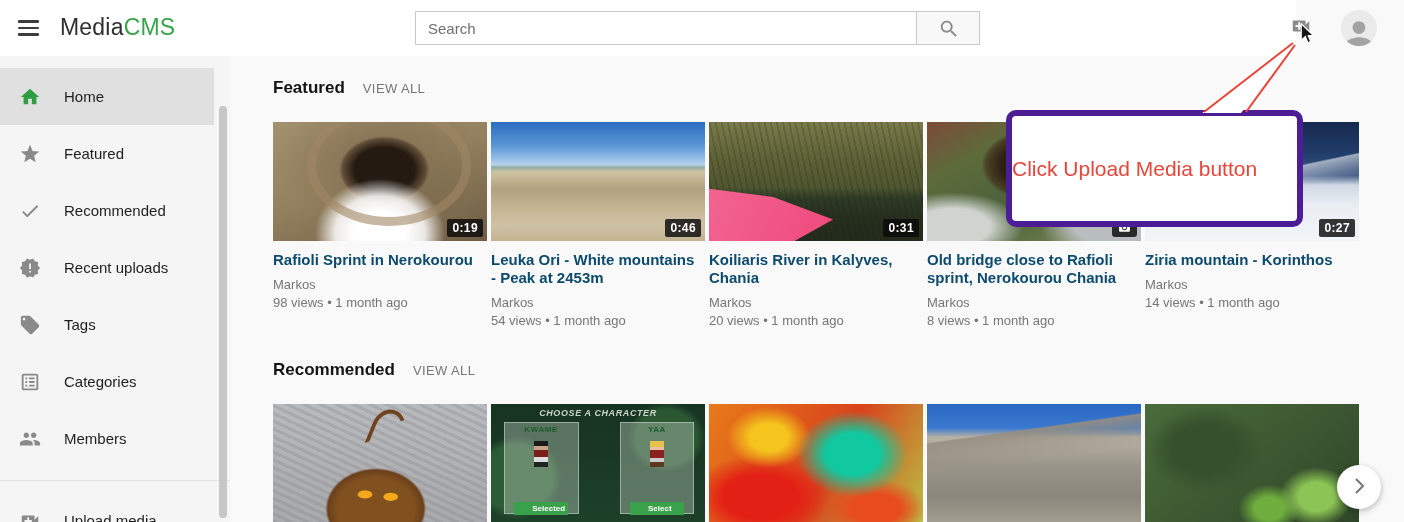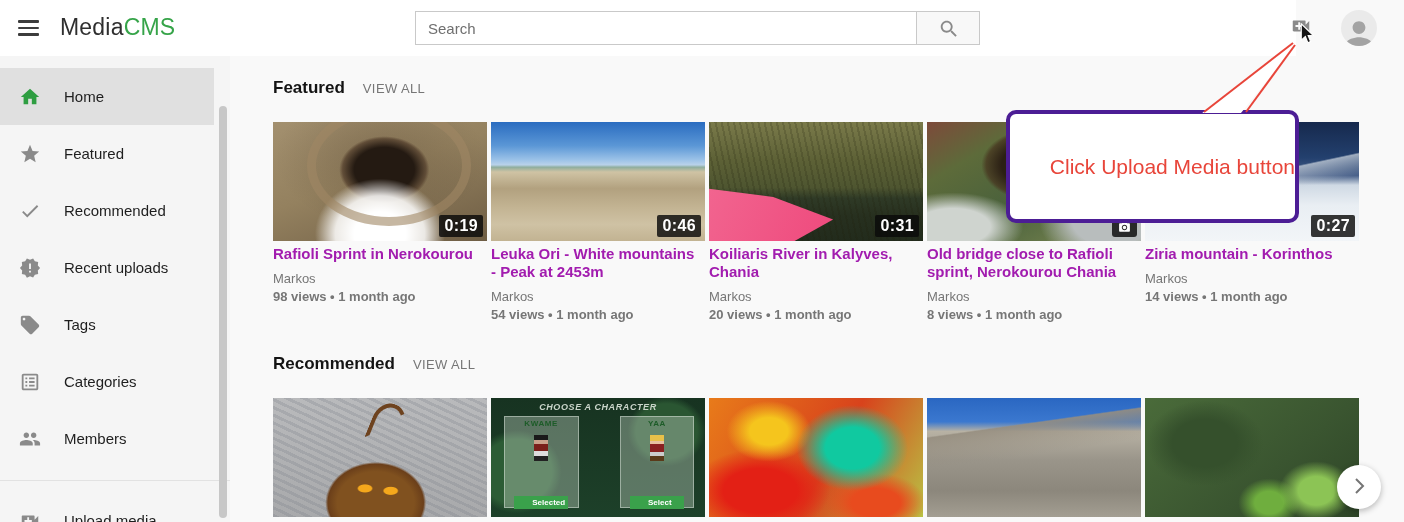--- a/index.html
+++ b/index.html
@@ -40,24 +40,24 @@
 
   
   .main{position:absolute;left:230px;top:56px;right:0;bottom:0;background:#f9f9f9;padding:22px 0 0 43px;overflow:hidden;}
   .sec-head{display:flex;align-items:center;margin-bottom:24px;}
   .sec-head h2{margin:0;font-size:17px;font-weight:700;color:#141414;}
   .view-all{margin-left:18px;font-size:13px;font-weight:500;color:#767676;letter-spacing:.4px;cursor:pointer;text-decoration:none;}
   .section+.section{margin-top:30px;}
   .cards-grid{display:grid;grid-template-columns:repeat(5,214px);column-gap:4px;}
   .card{cursor:pointer;}
   .thumb{height:119px;position:relative;overflow:hidden;background:#ccc;}
-  .c-title{margin-top:4px;font-size:15px;font-weight:700;color:#a21caf;line-height:18px;max-height:36px;overflow:hidden;padding-right:4px;}
+  .c-title{margin-top:10px;font-size:15px;font-weight:700;color:#0c4a6e;line-height:18px;max-height:36px;overflow:hidden;padding-right:4px;}
   .c-author{margin-top:7px;font-size:13px;color:#767676;line-height:18px;}
-  .c-meta{font-size:13px;color:#767676;line-height:18px;font-weight:bold;}
-  .duration{position:absolute;right:4px;bottom:4px;background:rgba(10,10,10,.82);color:#fff;font-size:16px;
+  .c-meta{font-size:13px;color:#767676;line-height:18px;}
+  .duration{position:absolute;right:4px;bottom:4px;background:rgba(10,10,10,.82);color:#fff;font-size:12px;
             font-weight:700;padding:2px 5px;border-radius:2px;letter-spacing:.4px;}
   .cam-badge{position:absolute;right:4px;bottom:4px;background:rgba(10,10,10,.82);border-radius:3px;width:25px;height:20px;
              display:flex;align-items:center;justify-content:center;color:#fff;}
 
   
   .t-waterfall-arch{background:
      radial-gradient(38% 58% at 50% 94%, #ffffff 0 32%, rgba(255,255,255,.85) 55%, rgba(240,240,245,0) 80%),
      radial-gradient(27% 36% at 52% 40%, #241a12 0 52%, rgba(90,70,50,.85) 72%, rgba(0,0,0,0) 78%),
      radial-gradient(70% 85% at 50% 30%, rgba(60,45,30,.25), rgba(0,0,0,0) 70%),
      linear-gradient(160deg, #a3906f 0%, #94815f 45%, #6e5d44 100%);}
@@ -120,22 +120,22 @@
   .g-left .g-char{background:linear-gradient(#1a1a1a 0 20%,#c9a08a 20% 34%,#7a1f1a 34% 62%,#ddd 62% 80%,#222 80% 100%);}
   .g-right .g-char{background:linear-gradient(#e8c04a 0 22%,#e8c0a0 22% 36%,#8a2020 36% 64%,#ccc 64% 82%,#5a3a1a 82% 100%);}
   .g-btn{position:absolute;bottom:-2px;left:13%;right:13%;background:#3aa14b;color:#fff;font-size:8px;
          font-weight:700;text-align:center;padding:2px 18px;}
 
   
   .next-btn{position:absolute;left:1337px;top:465px;width:44px;height:44px;border-radius:50%;border:none;
             background:#fff;box-shadow:0 2px 6px rgba(0,0,0,.28);z-index:15;display:flex;align-items:center;
             justify-content:center;cursor:pointer;color:#757575;}
   .callout{position:absolute;left:1006px;top:110px;width:285px;height:105px;background:#fff;
-           border:4px solid #4c1d95;border-radius:10px;z-index:30;display:flex;align-items:center;
-           justify-content:flex-end;font-size:21px;color:#e8453a;}
+           border:6px solid #4c1d95;border-radius:10px;z-index:30;display:flex;align-items:center;
+           justify-content:flex-start;font-size:21px;color:#e8453a;}
   .tail{position:absolute;left:0;top:0;width:1404px;height:522px;z-index:31;pointer-events:none;}
   .cursor{position:absolute;left:1297px;top:23px;width:20px;height:23px;z-index:40;pointer-events:none;}
 </style>
 </head>
 <body>
 
 <div class="topbar">
   <button class="menu-btn">
     <i></i>
       <i></i>

